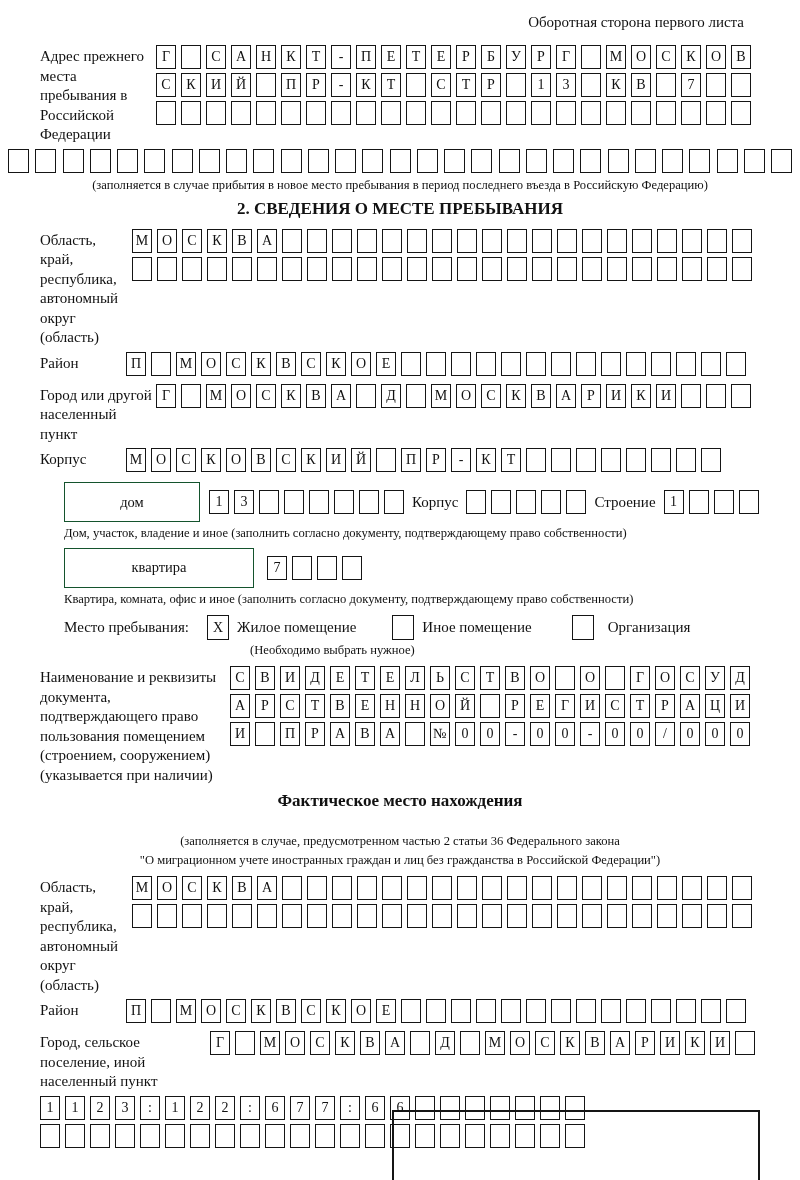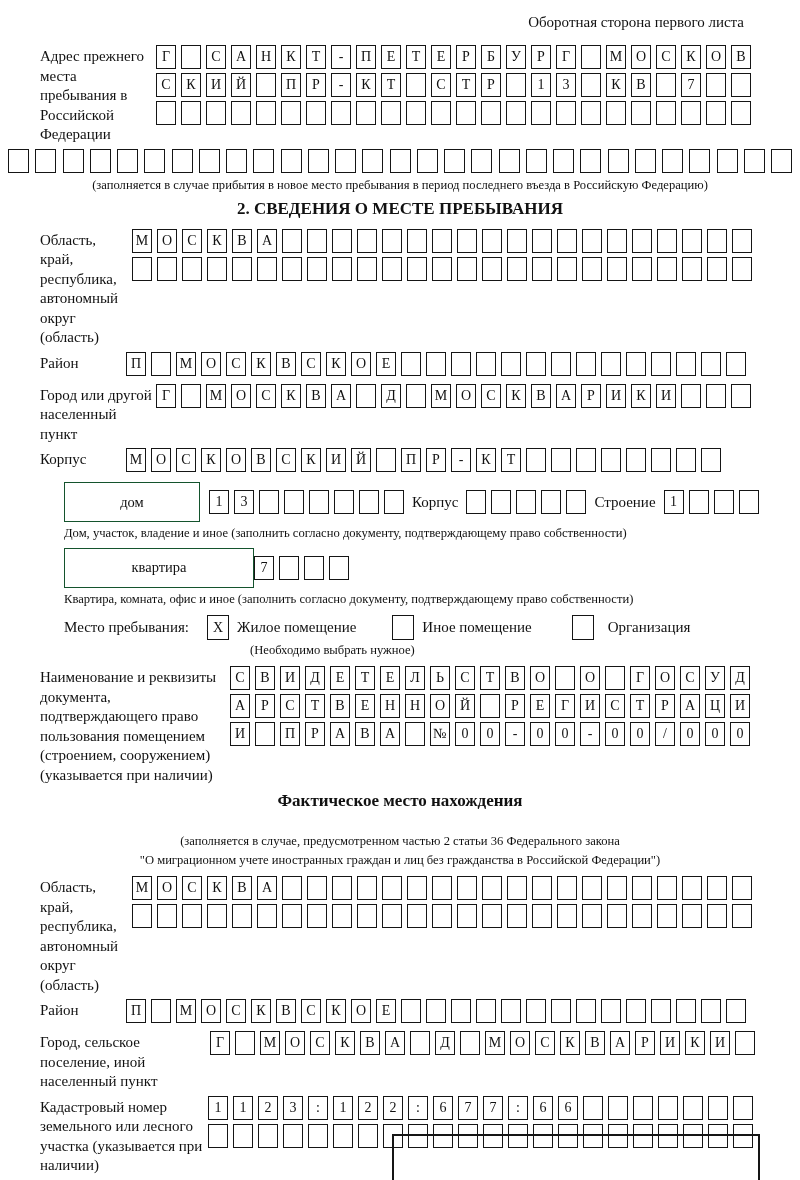--- a/index.html
+++ b/index.html
@@ -15,21 +15,21 @@
         display:flex;align-items:center;justify-content:center;font-size:14px;line-height:1;}
   .stretch{width:784px;margin-left:8px;justify-content:space-between;}
   .stretch .cell{width:21px;}
   .caption{font-size:12.6px;line-height:1.3;margin-bottom:6px;}
   .center{text-align:center;}
   .ml64{margin-left:64px;}
   .sec-title{font-size:17px;font-weight:bold;text-align:center;margin:6px 0 10px 0;}
   .inline-row{display:flex;align-items:center;margin-left:64px;margin-bottom:3px;}
   .bigbox{box-sizing:border-box;border:1px solid #14532d;height:40px;display:flex;
           align-items:center;justify-content:center;font-size:14.5px;flex:none;}
-  .bb-dom{width:136px;margin-right:9px;} .bb-kv{width:190px;margin-right:0;}
+  .bb-dom{width:136px;margin-right:9px;} .bb-kv{width:190px;margin-right:13px;}
   .inline-label{font-size:15px;margin:4px 8px;}
   .checkbox{box-sizing:border-box;width:22px;height:25px;border:1.8px solid #151515;flex:none;
             display:flex;align-items:center;justify-content:center;font-size:14px;}
   .opt-label{font-size:15px;}
   .place-row{margin-bottom:2px;}
   .stamp-box{box-sizing:border-box;width:368px;height:172px;border:2px solid #151515;
              margin-left:392px;margin-top:-46px;}
   .mb2{margin-bottom:2px;} .mb6{margin-bottom:6px;} .mb8{margin-bottom:8px;}
 </style>
 </head>
@@ -562,21 +562,20 @@
           <div class="cell">Р</div>
           <div class="cell">И</div>
           <div class="cell">К</div>
           <div class="cell">И</div>
           <div class="cell"></div>
         </div>
     </div>
   </div>
 
   <div class="field">
-    <div class="flabel w168">Кадастровый номер земельного или лесного участка (указывается при наличии)</div>
     <div class="rows">
       <div class="boxrow">
           <div class="cell">1</div>
           <div class="cell">1</div>
           <div class="cell">2</div>
           <div class="cell">3</div>
           <div class="cell">:</div>
           <div class="cell">1</div>
           <div class="cell">2</div>
           <div class="cell">2</div>

